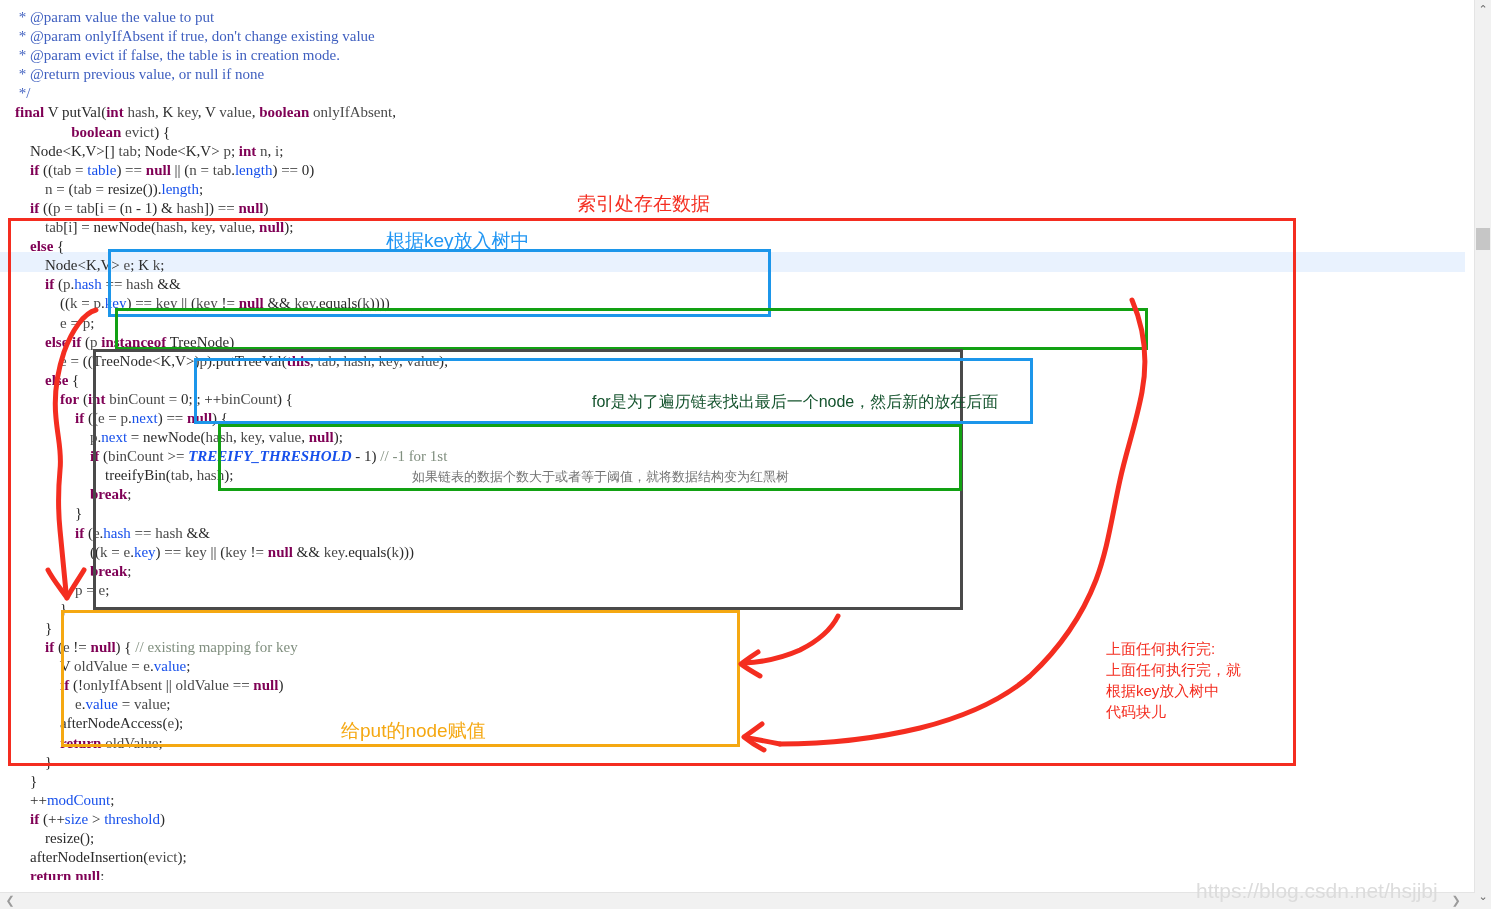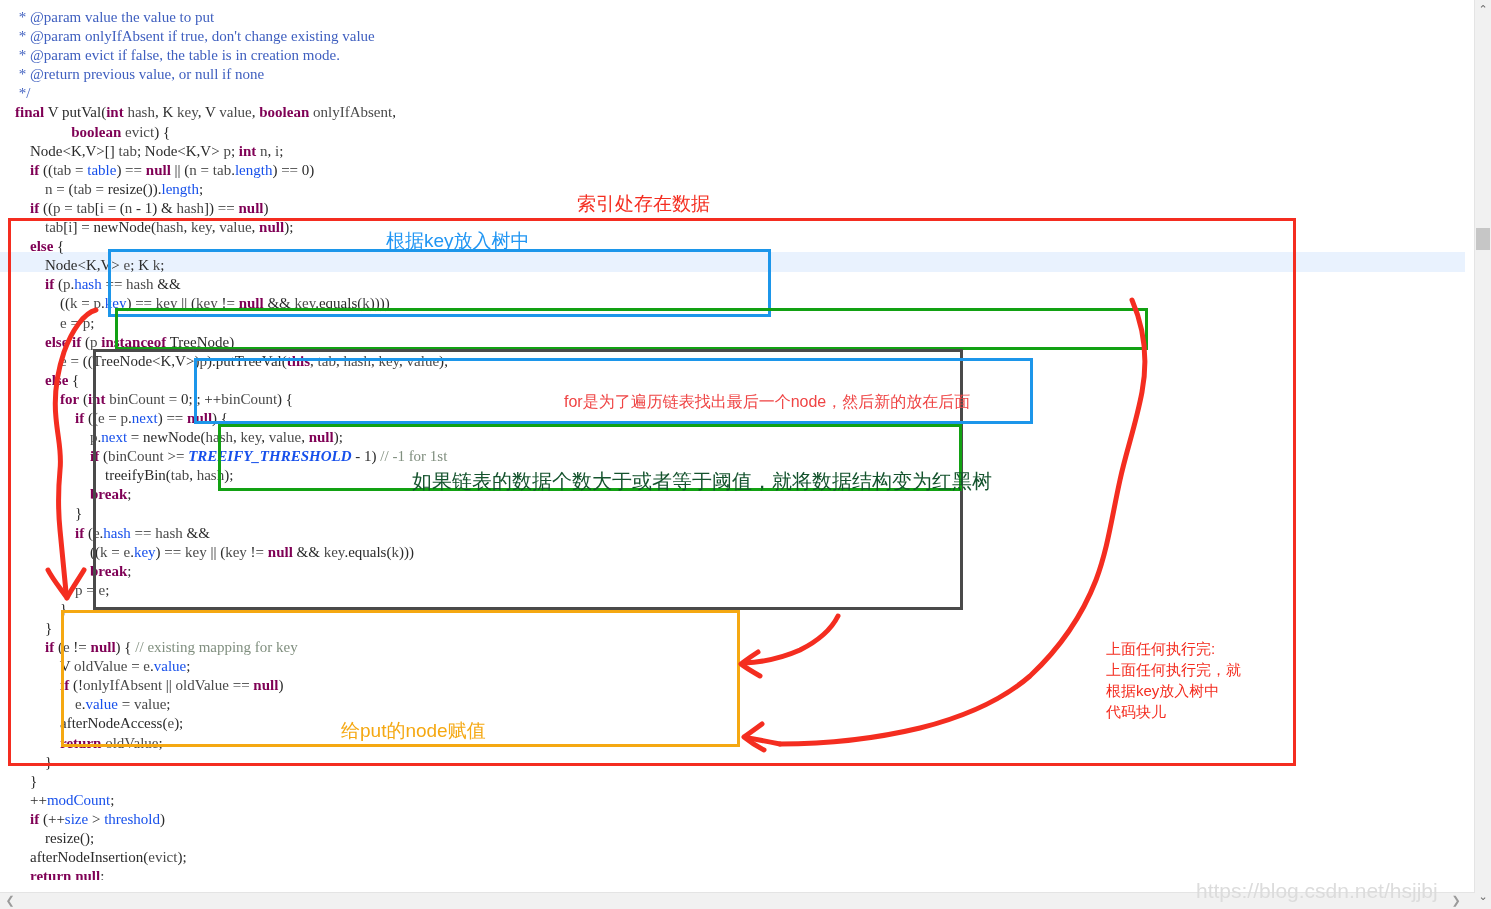--- a/index.html
+++ b/index.html
@@ -60,22 +60,22 @@
 
   
   .alabel {
     position: absolute;
     font-family: "Liberation Sans", "DejaVu Sans", sans-serif;
     white-space: nowrap;
   }
   #lbl-red1    { left: 577px;  top: 191px; font-size: 19px; color: #f42d20; }
   #lbl-blue1   { left: 386px;  top: 228px; font-size: 19px; color: #2196f3; }
   #lbl-green1  { left: 848px;  top: 291px; font-size: 19px; color: #12a113; }
-  #lbl-red2    { left: 564px;  top: 392px; font-size: 16px; color: #ef4444; }
-  #lbl-green2  { left: 412px;  top: 468px; font-size: 20px; color: #14532d; }
+  #lbl-red2    { left: 592px;  top: 392px; font-size: 16px; color: #14532d; }
+  #lbl-green2  { left: 412px;  top: 468px; font-size: 13px; color: #737373; }
   #lbl-yellow  { left: 341px;  top: 718px; font-size: 19px; color: #f5a812; }
   #lbl-red3 {
     left: 1106px; top: 638px;
     font-size: 15px; color: #f42d20;
     line-height: 21px; white-space: normal; width: 180px;
   }
   #lbl-red3 span { display: block; }
 
   
   #ink { position: absolute; left: 0; top: 0; width: 1491px; height: 909px; pointer-events: none; }

